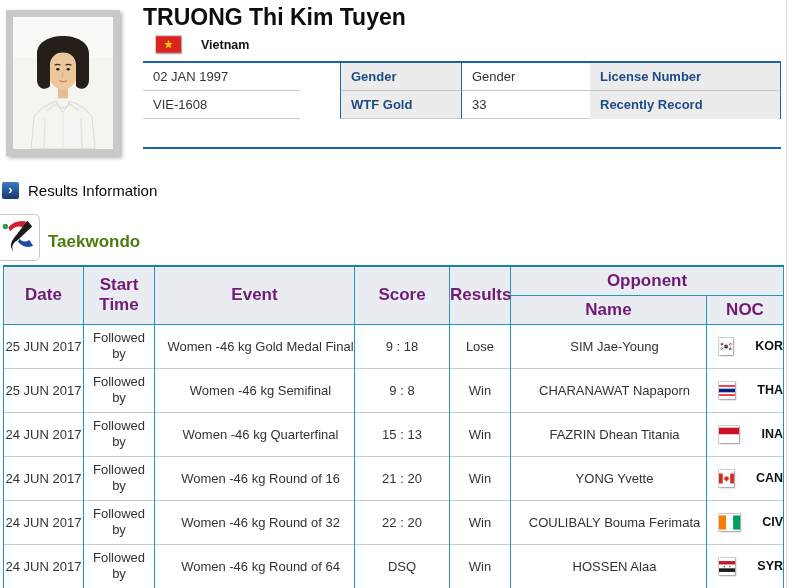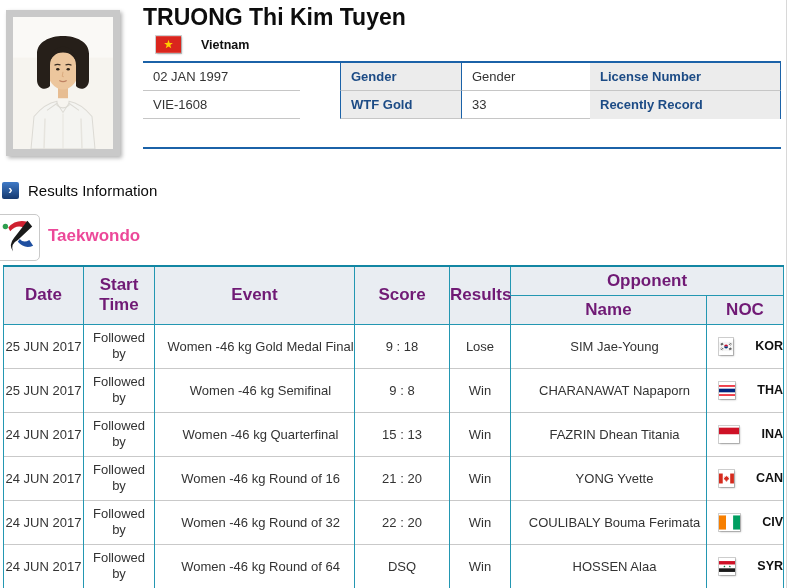--- a/index.html
+++ b/index.html
@@ -35,21 +35,21 @@
   .section-header { position:absolute; left:2px; top:182px; display:flex; align-items:center; gap:9px; }
   .chev { width:17px; height:17px; border-radius:2px;
     background:linear-gradient(180deg,#3f7ac7,#16396f);
     color:#fff; font-weight:bold; font-size:13px; line-height:15px; text-align:center; cursor:pointer; }
   .section-title { font-size:15px; color:#0a0a0a; }
 
   
   .sport-logo { position:absolute; left:-12px; top:214px; width:52px; height:47px;
     background:#fff; border:1px solid #c9c9c9; border-radius:5px; }
   .sport-logo svg { display:block; width:100%; height:100%; }
-  .sport-name { position:absolute; left:48px; top:226px; font-size:17px; font-weight:bold; color:#ec4899; }
+  .sport-name { position:absolute; left:48px; top:232px; font-size:17px; font-weight:bold; color:#4d7c0f; }
 
   
   table.results { position:absolute; left:3px; top:265px; width:780px;
     border-collapse:collapse; table-layout:fixed; border-top:2px solid #1286a3; }
   .results th { border:1px solid #2397b2; background:#e9edf2; color:#701a75;
     font-size:17px; font-weight:bold; height:29px; }
   .results tbody td { border-left:1px solid #2397b2; border-right:1px solid #2397b2;
     border-top:1px solid #c9c9c9; height:44px; font-size:13px; color:#333; background:#fff;
     text-align:center; vertical-align:middle; }
   .results tbody tr:first-child td { border-top:1px solid #2397b2; }

